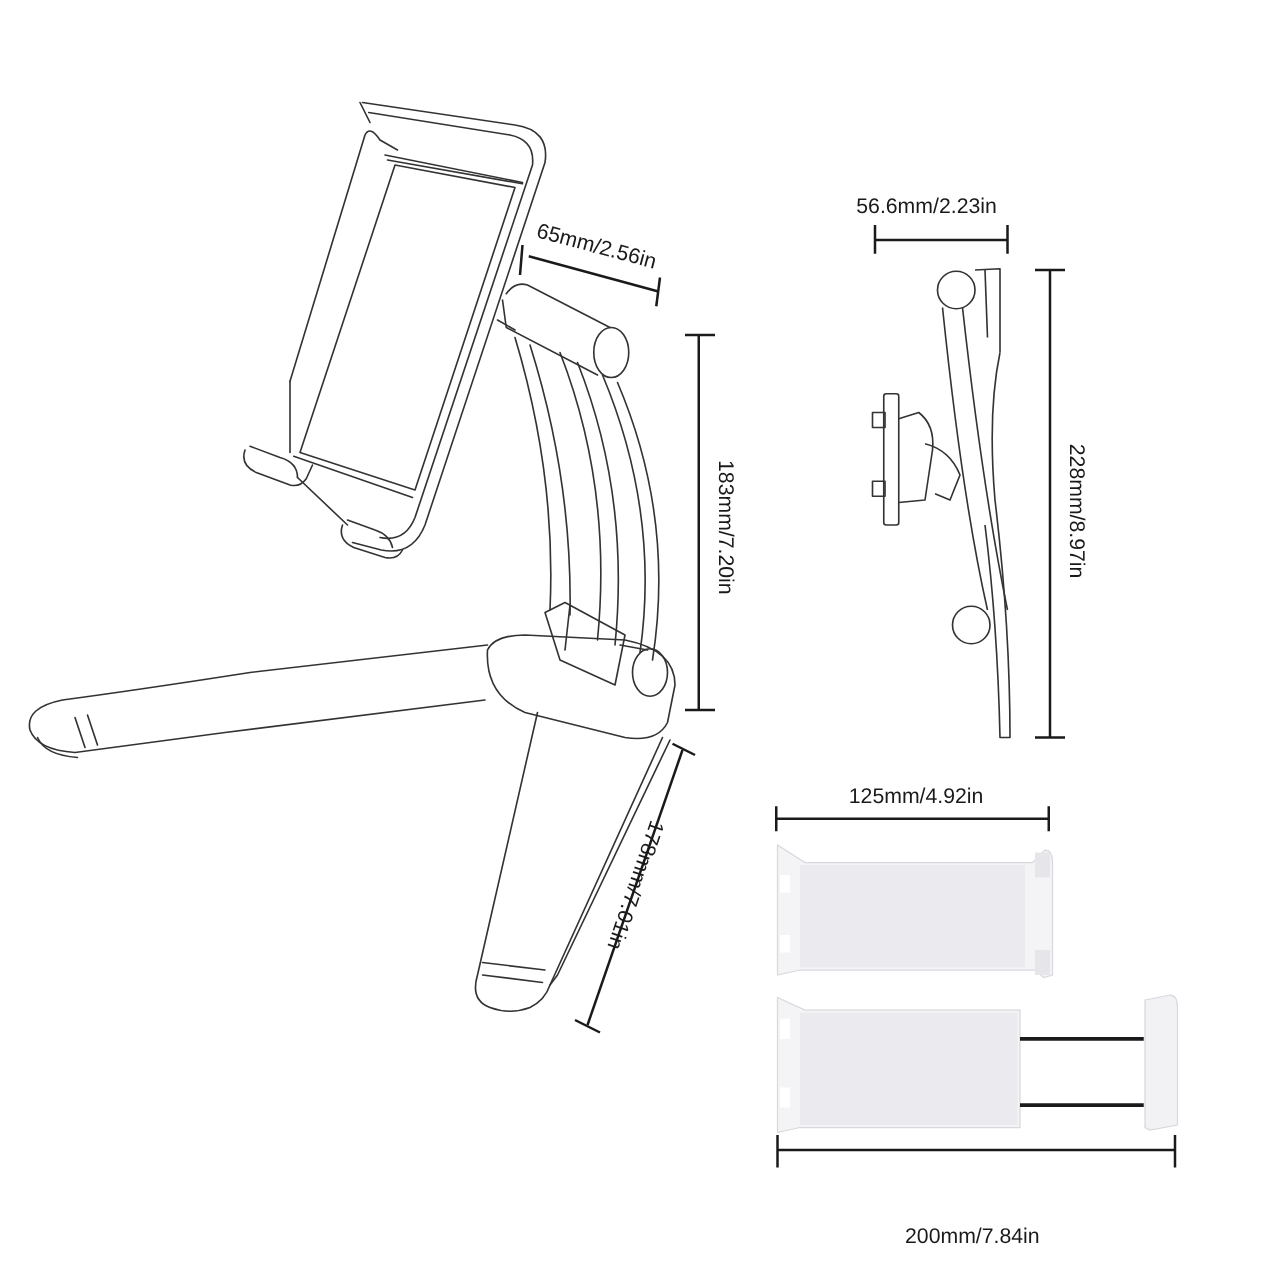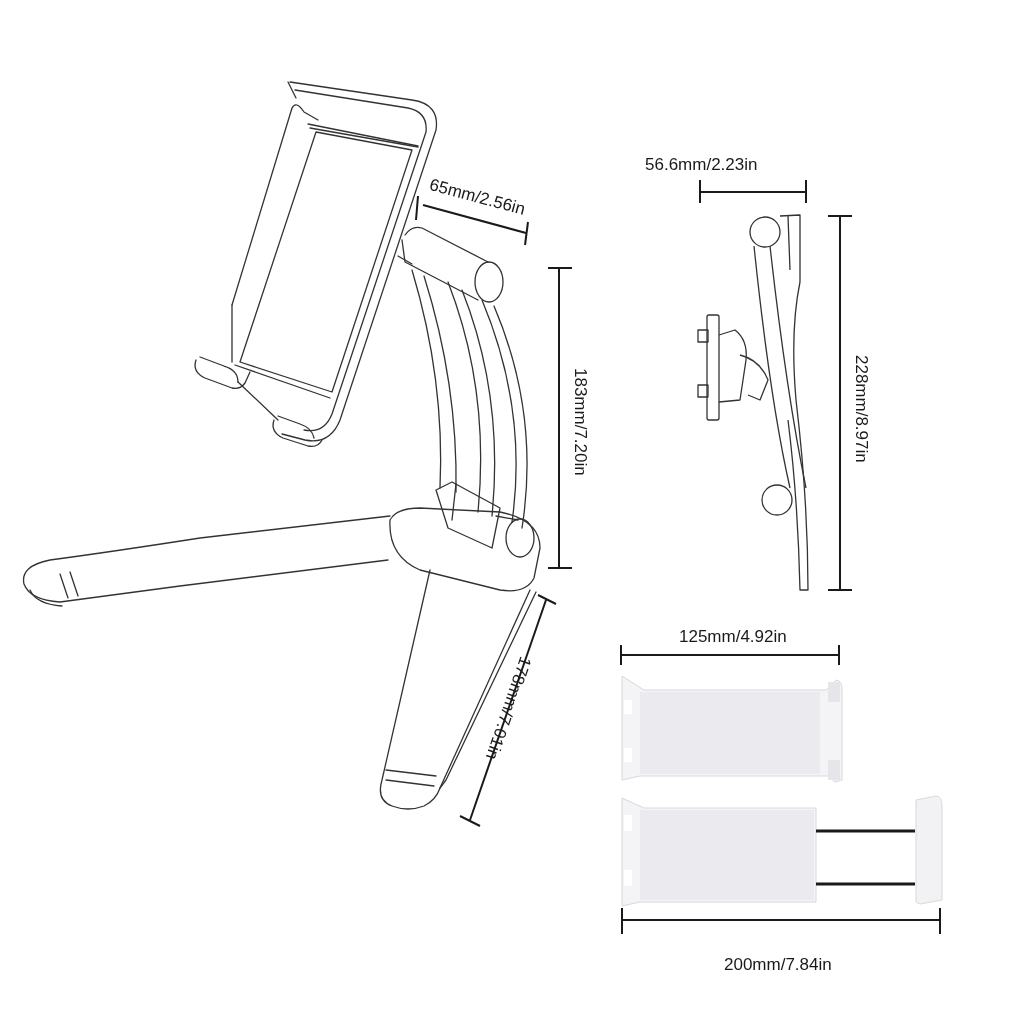--- a/index.html
+++ b/index.html
@@ -150,18 +150,18 @@
     <g>
       <line x1="622" y1="920" x2="940" y2="920"></line>
       <line x1="622" y1="908" x2="622" y2="934"></line>
       <line x1="940" y1="908" x2="940" y2="934"></line>
     </g>
   </g>
 </svg>
 </div>
 
 <div class="dim-label" style="left:432px; top:176px; transform:rotate(15deg); transform-origin:left top;">65mm/2.56in</div>
-<div class="dim-label" style="left:645px; top:156px;">56.6mm/2.23in</div>
+<div class="dim-label" style="left:685px; top:156px;">56.6mm/2.23in</div>
 <div class="dim-label rot90" style="left:589px; top:368px;">183mm/7.20in</div>
 <div class="dim-label rot90" style="left:870px; top:355px;">228mm/8.97in</div>
 <div class="dim-label" style="left:534px; top:660px; transform:rotate(109deg); transform-origin:left top;">178mm/7.01in</div>
 <div class="dim-label" style="left:679px; top:628px;">125mm/4.92in</div>
-<div class="dim-label" style="left:724px; top:956px;">200mm/7.84in</div>
+<div class="dim-label" style="left:724px; top:980px;">200mm/7.84in</div>
 
 </body></html>

